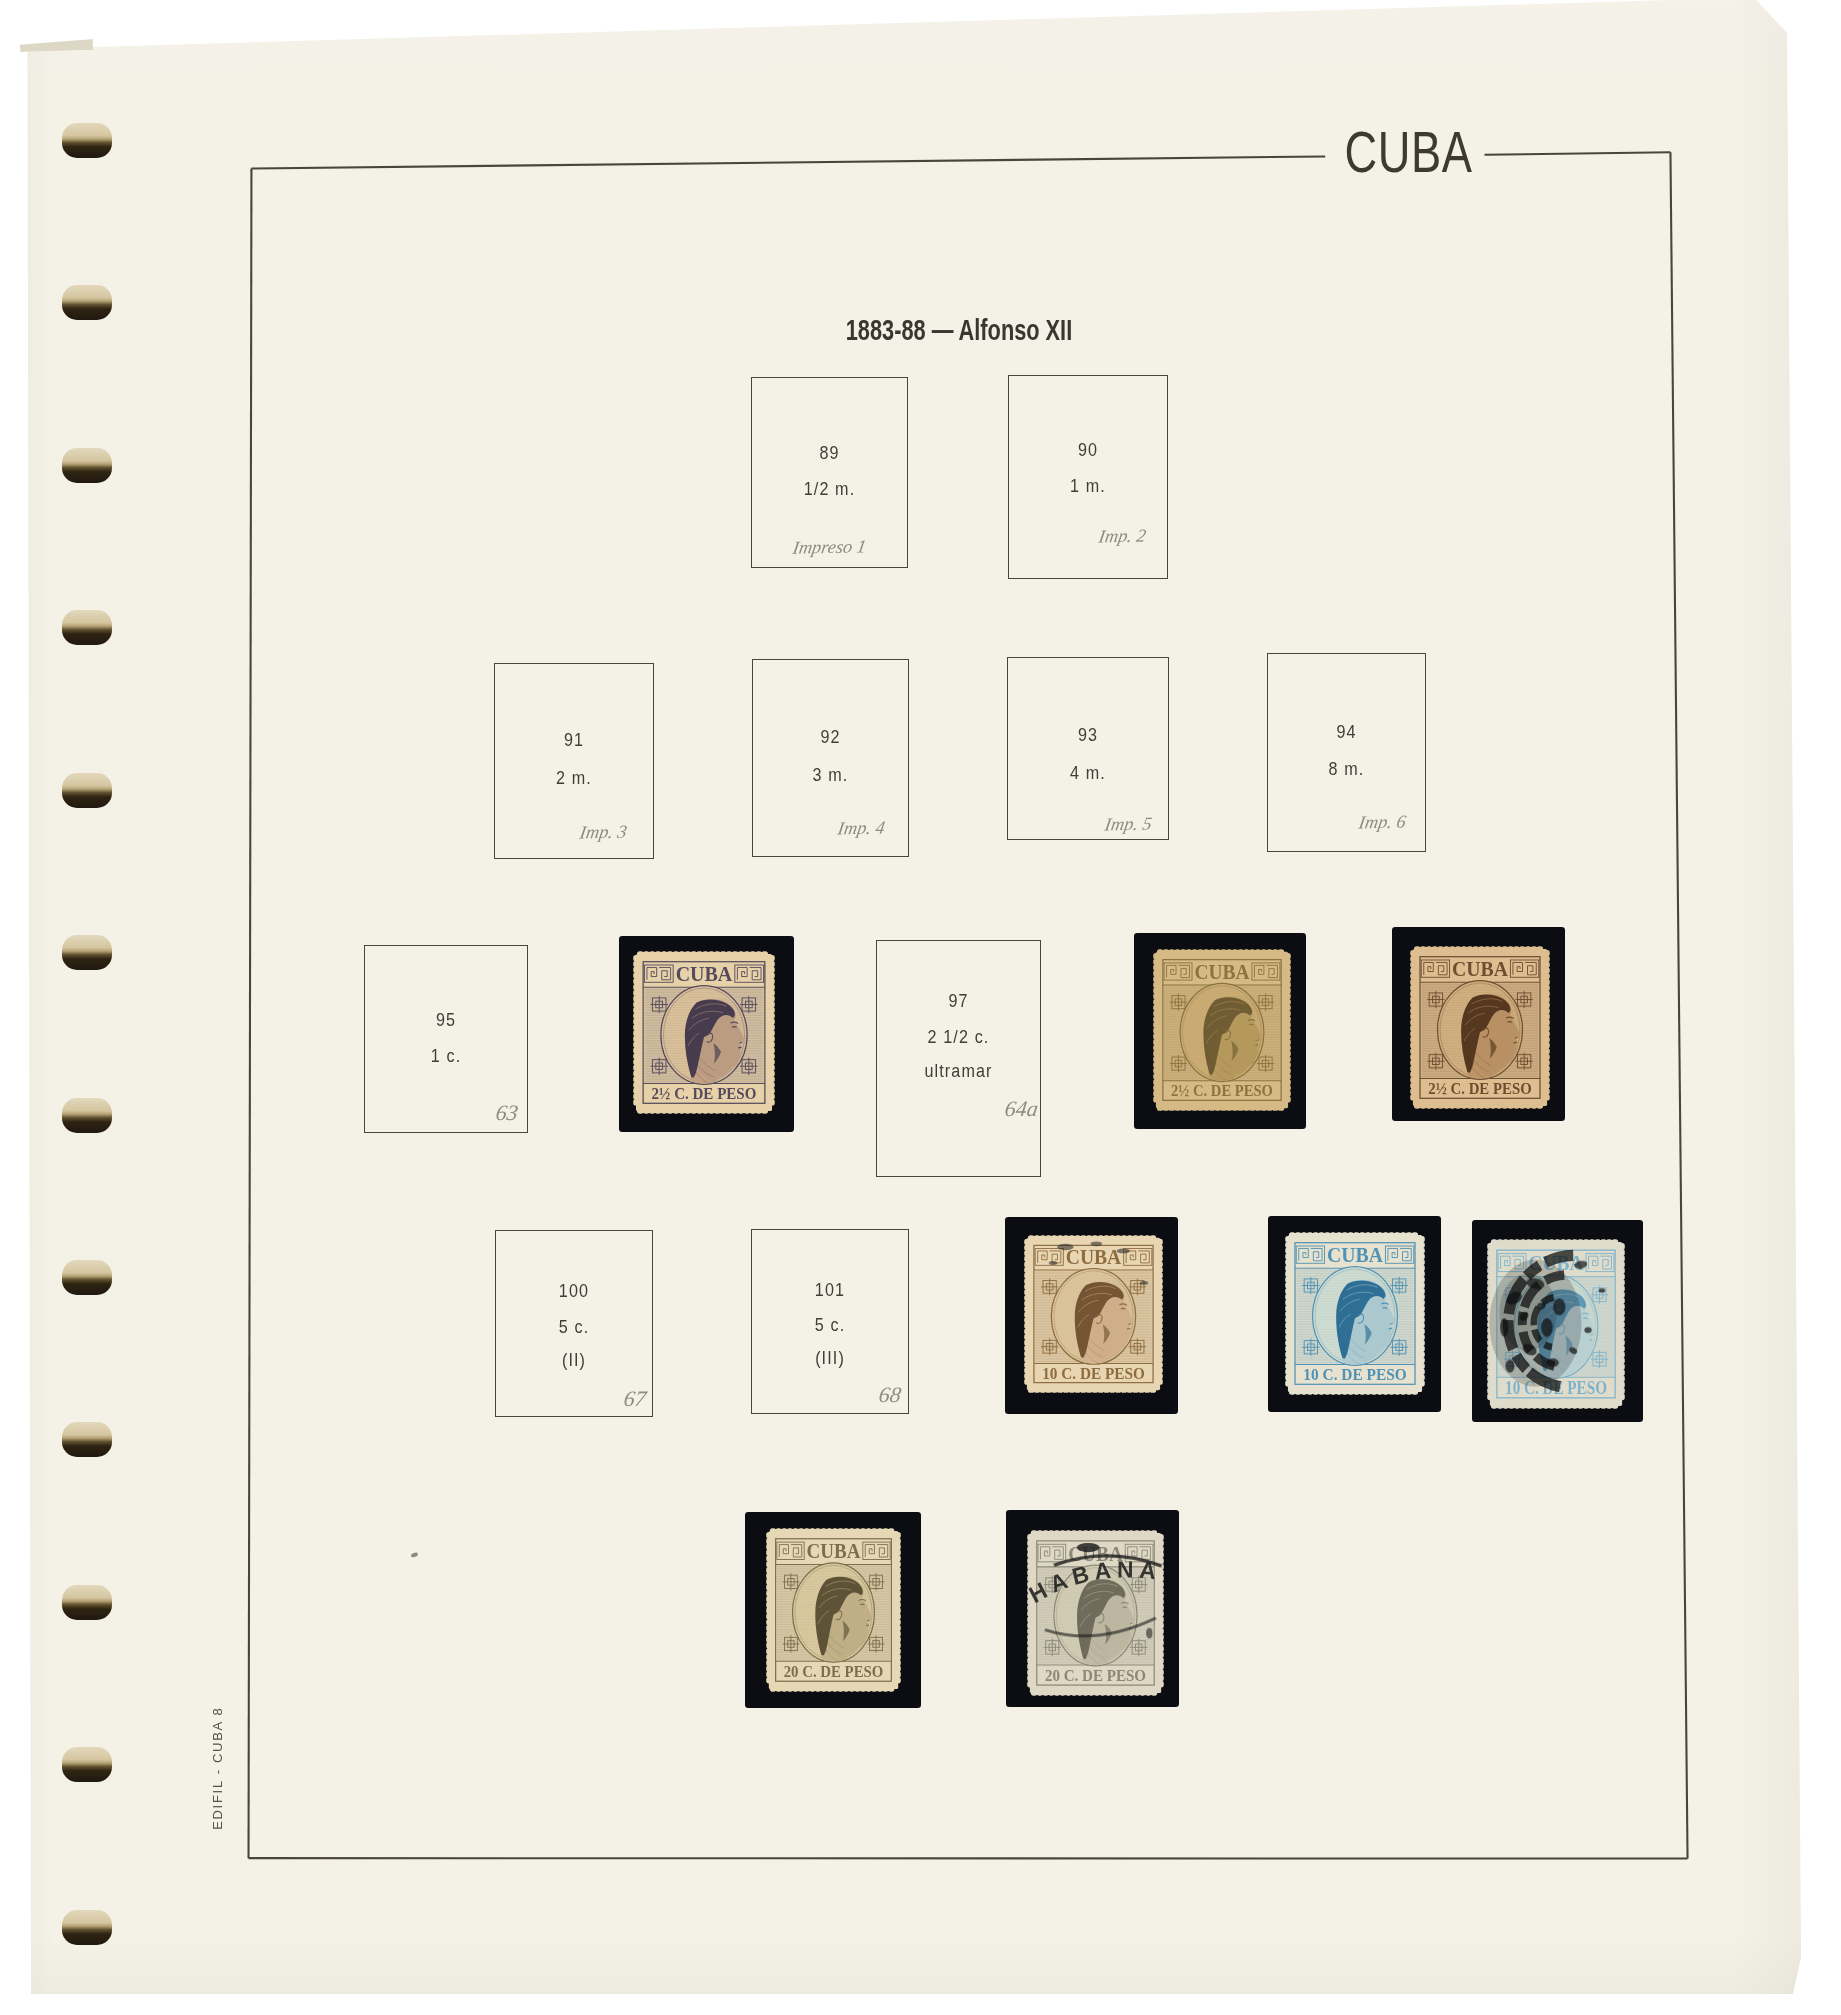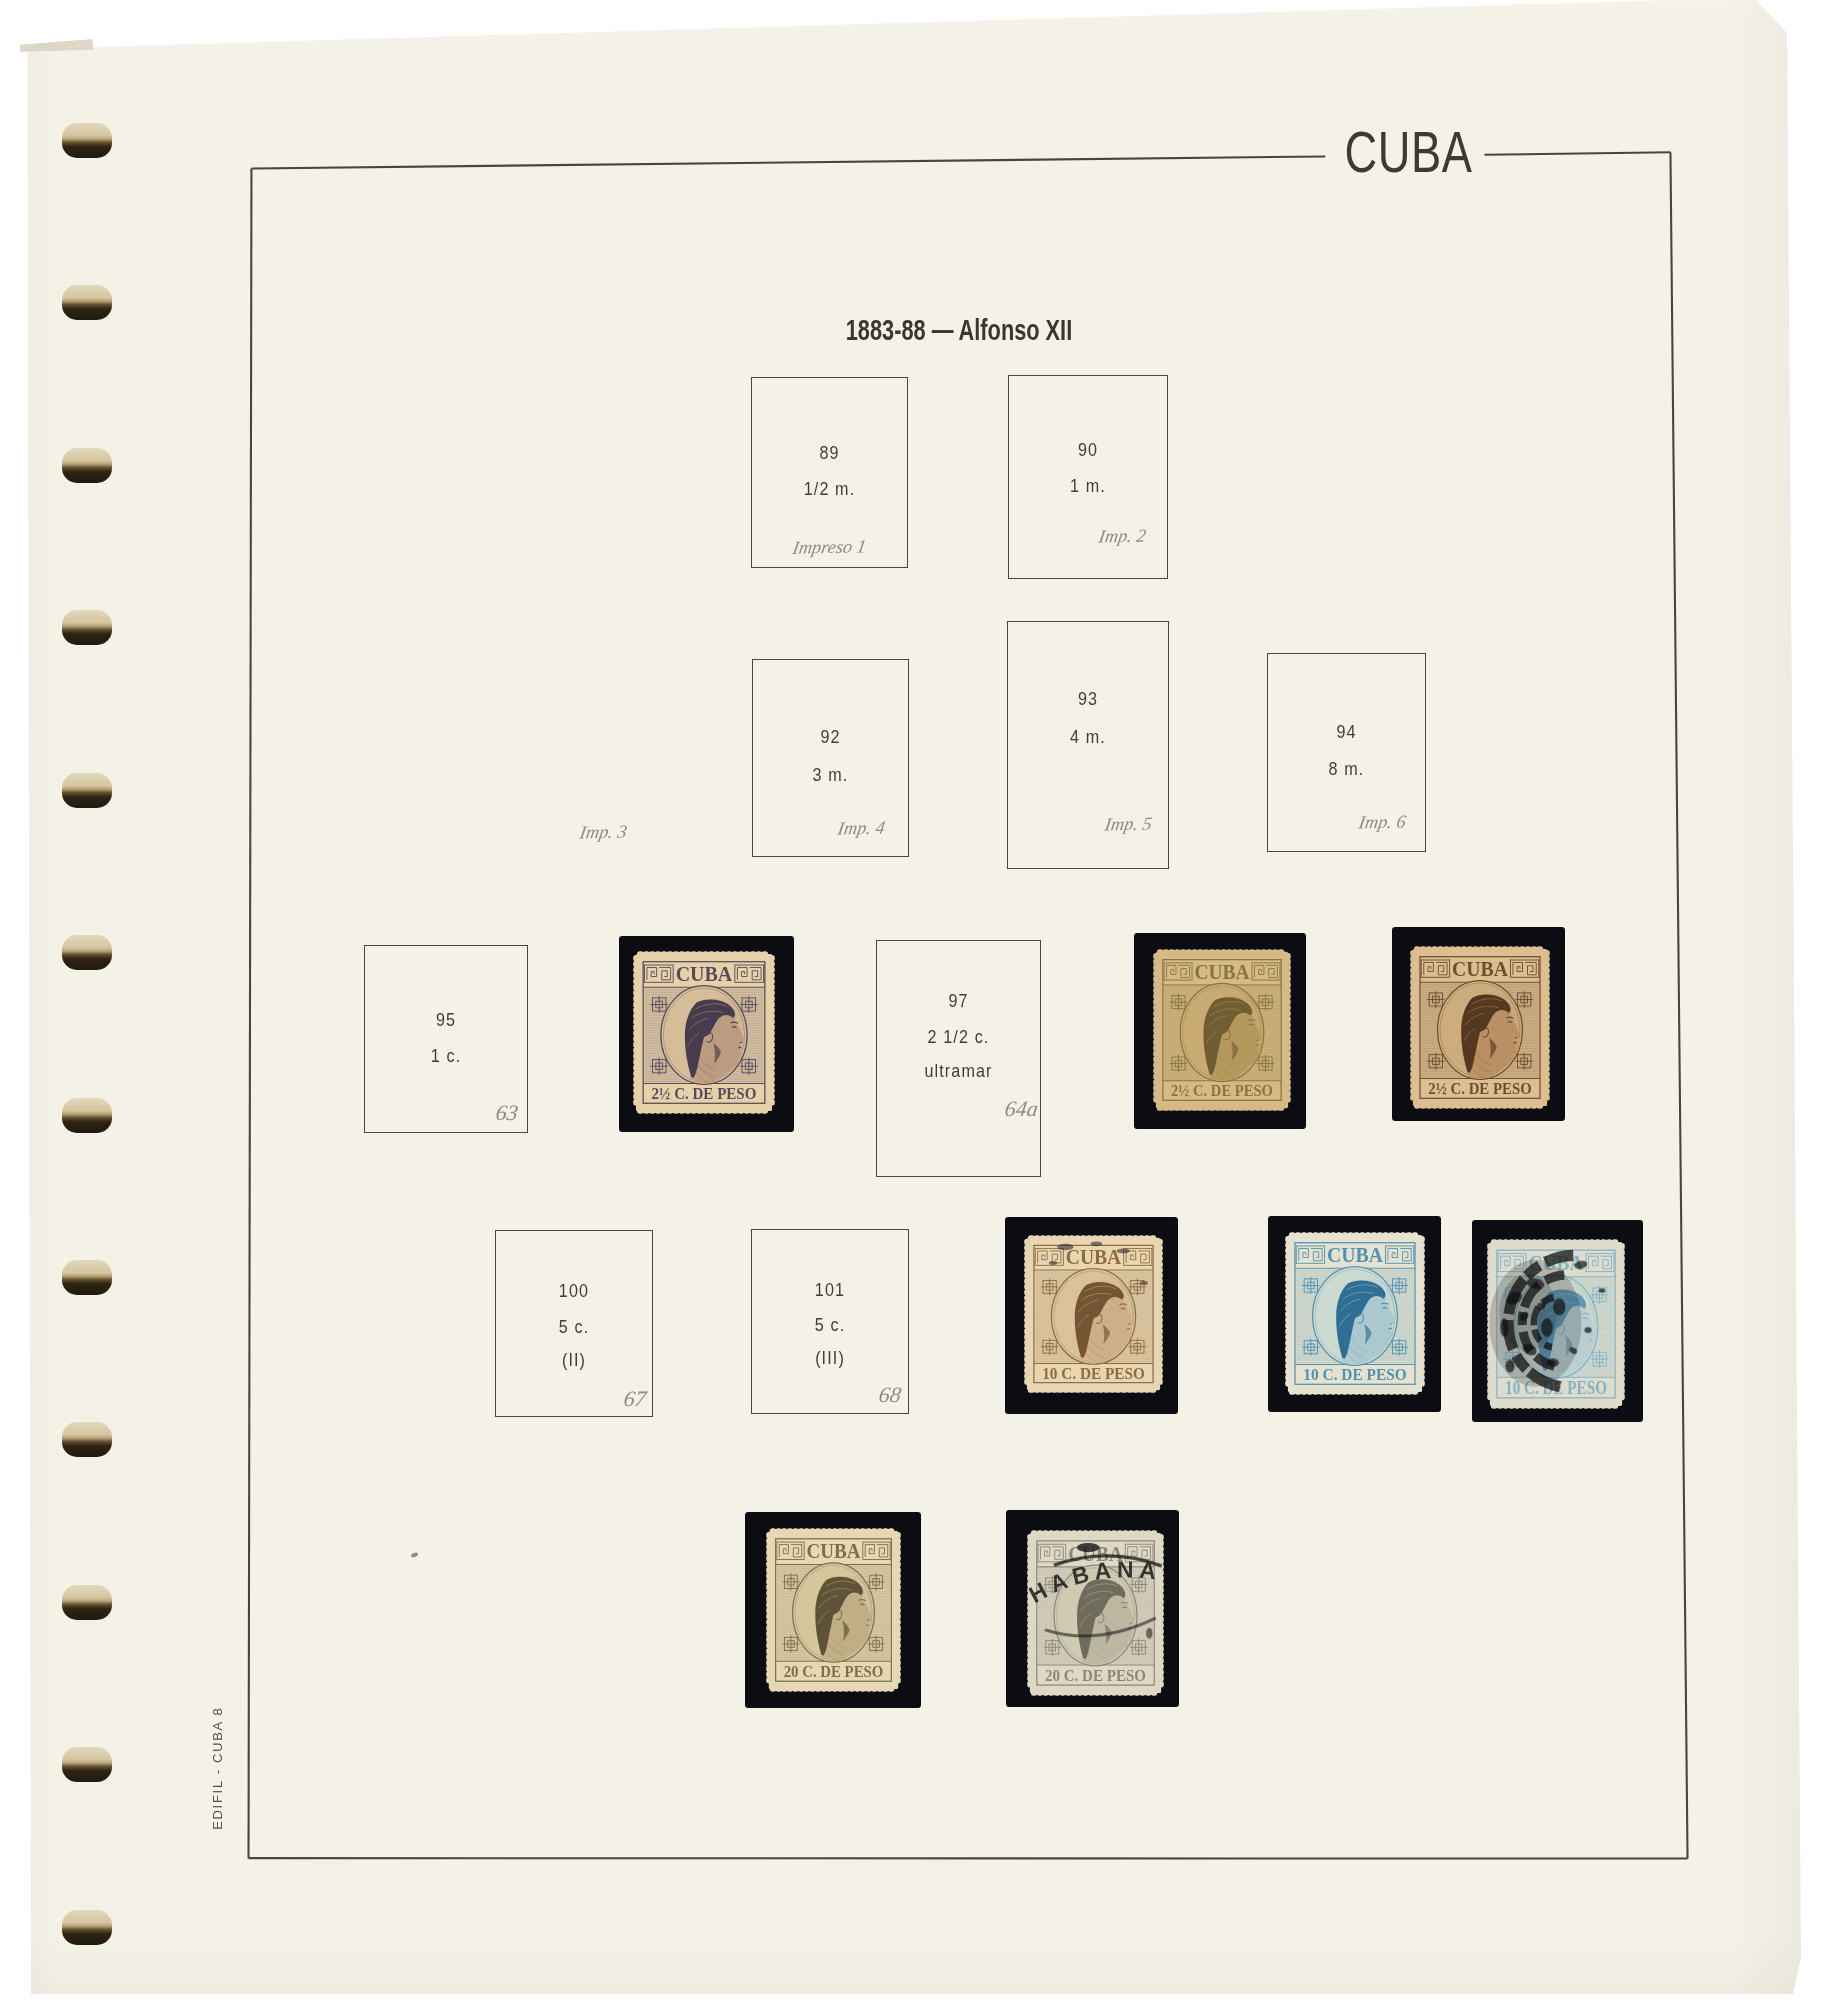--- a/index.html
+++ b/index.html
@@ -67,27 +67,31 @@
 <div class="box" style="left:751px;top:377px;width:157px;height:191px">
 <div class="bt" style="top:64px">89</div>
 <div class="bt" style="top:100px">1/2&nbsp;m.</div>
 </div>
 
 <div class="box" style="left:1008px;top:375px;width:160px;height:204px">
 <div class="bt" style="top:63px">90</div>
 <div class="bt" style="top:99px">1&nbsp;m.</div>
 </div>
 
+<div class="box" style="left:494px;top:663px;width:160px;height:196px">
+<div class="bt" style="top:65px">91</div>
+<div class="bt" style="top:103px">2&nbsp;m.</div>
+</div>
 
 <div class="box" style="left:752px;top:659px;width:157px;height:198px">
 <div class="bt" style="top:66px">92</div>
 <div class="bt" style="top:104px">3&nbsp;m.</div>
 </div>
 
-<div class="box" style="left:1007px;top:621px;width:162px;height:248px">
+<div class="box" style="left:1007px;top:657px;width:162px;height:183px">
 <div class="bt" style="top:66px">93</div>
 <div class="bt" style="top:104px">4&nbsp;m.</div>
 </div>
 
 <div class="box" style="left:1267px;top:653px;width:159px;height:199px">
 <div class="bt" style="top:67px">94</div>
 <div class="bt" style="top:104px">8&nbsp;m.</div>
 </div>
 
 <div class="box" style="left:364px;top:945px;width:164px;height:188px">

